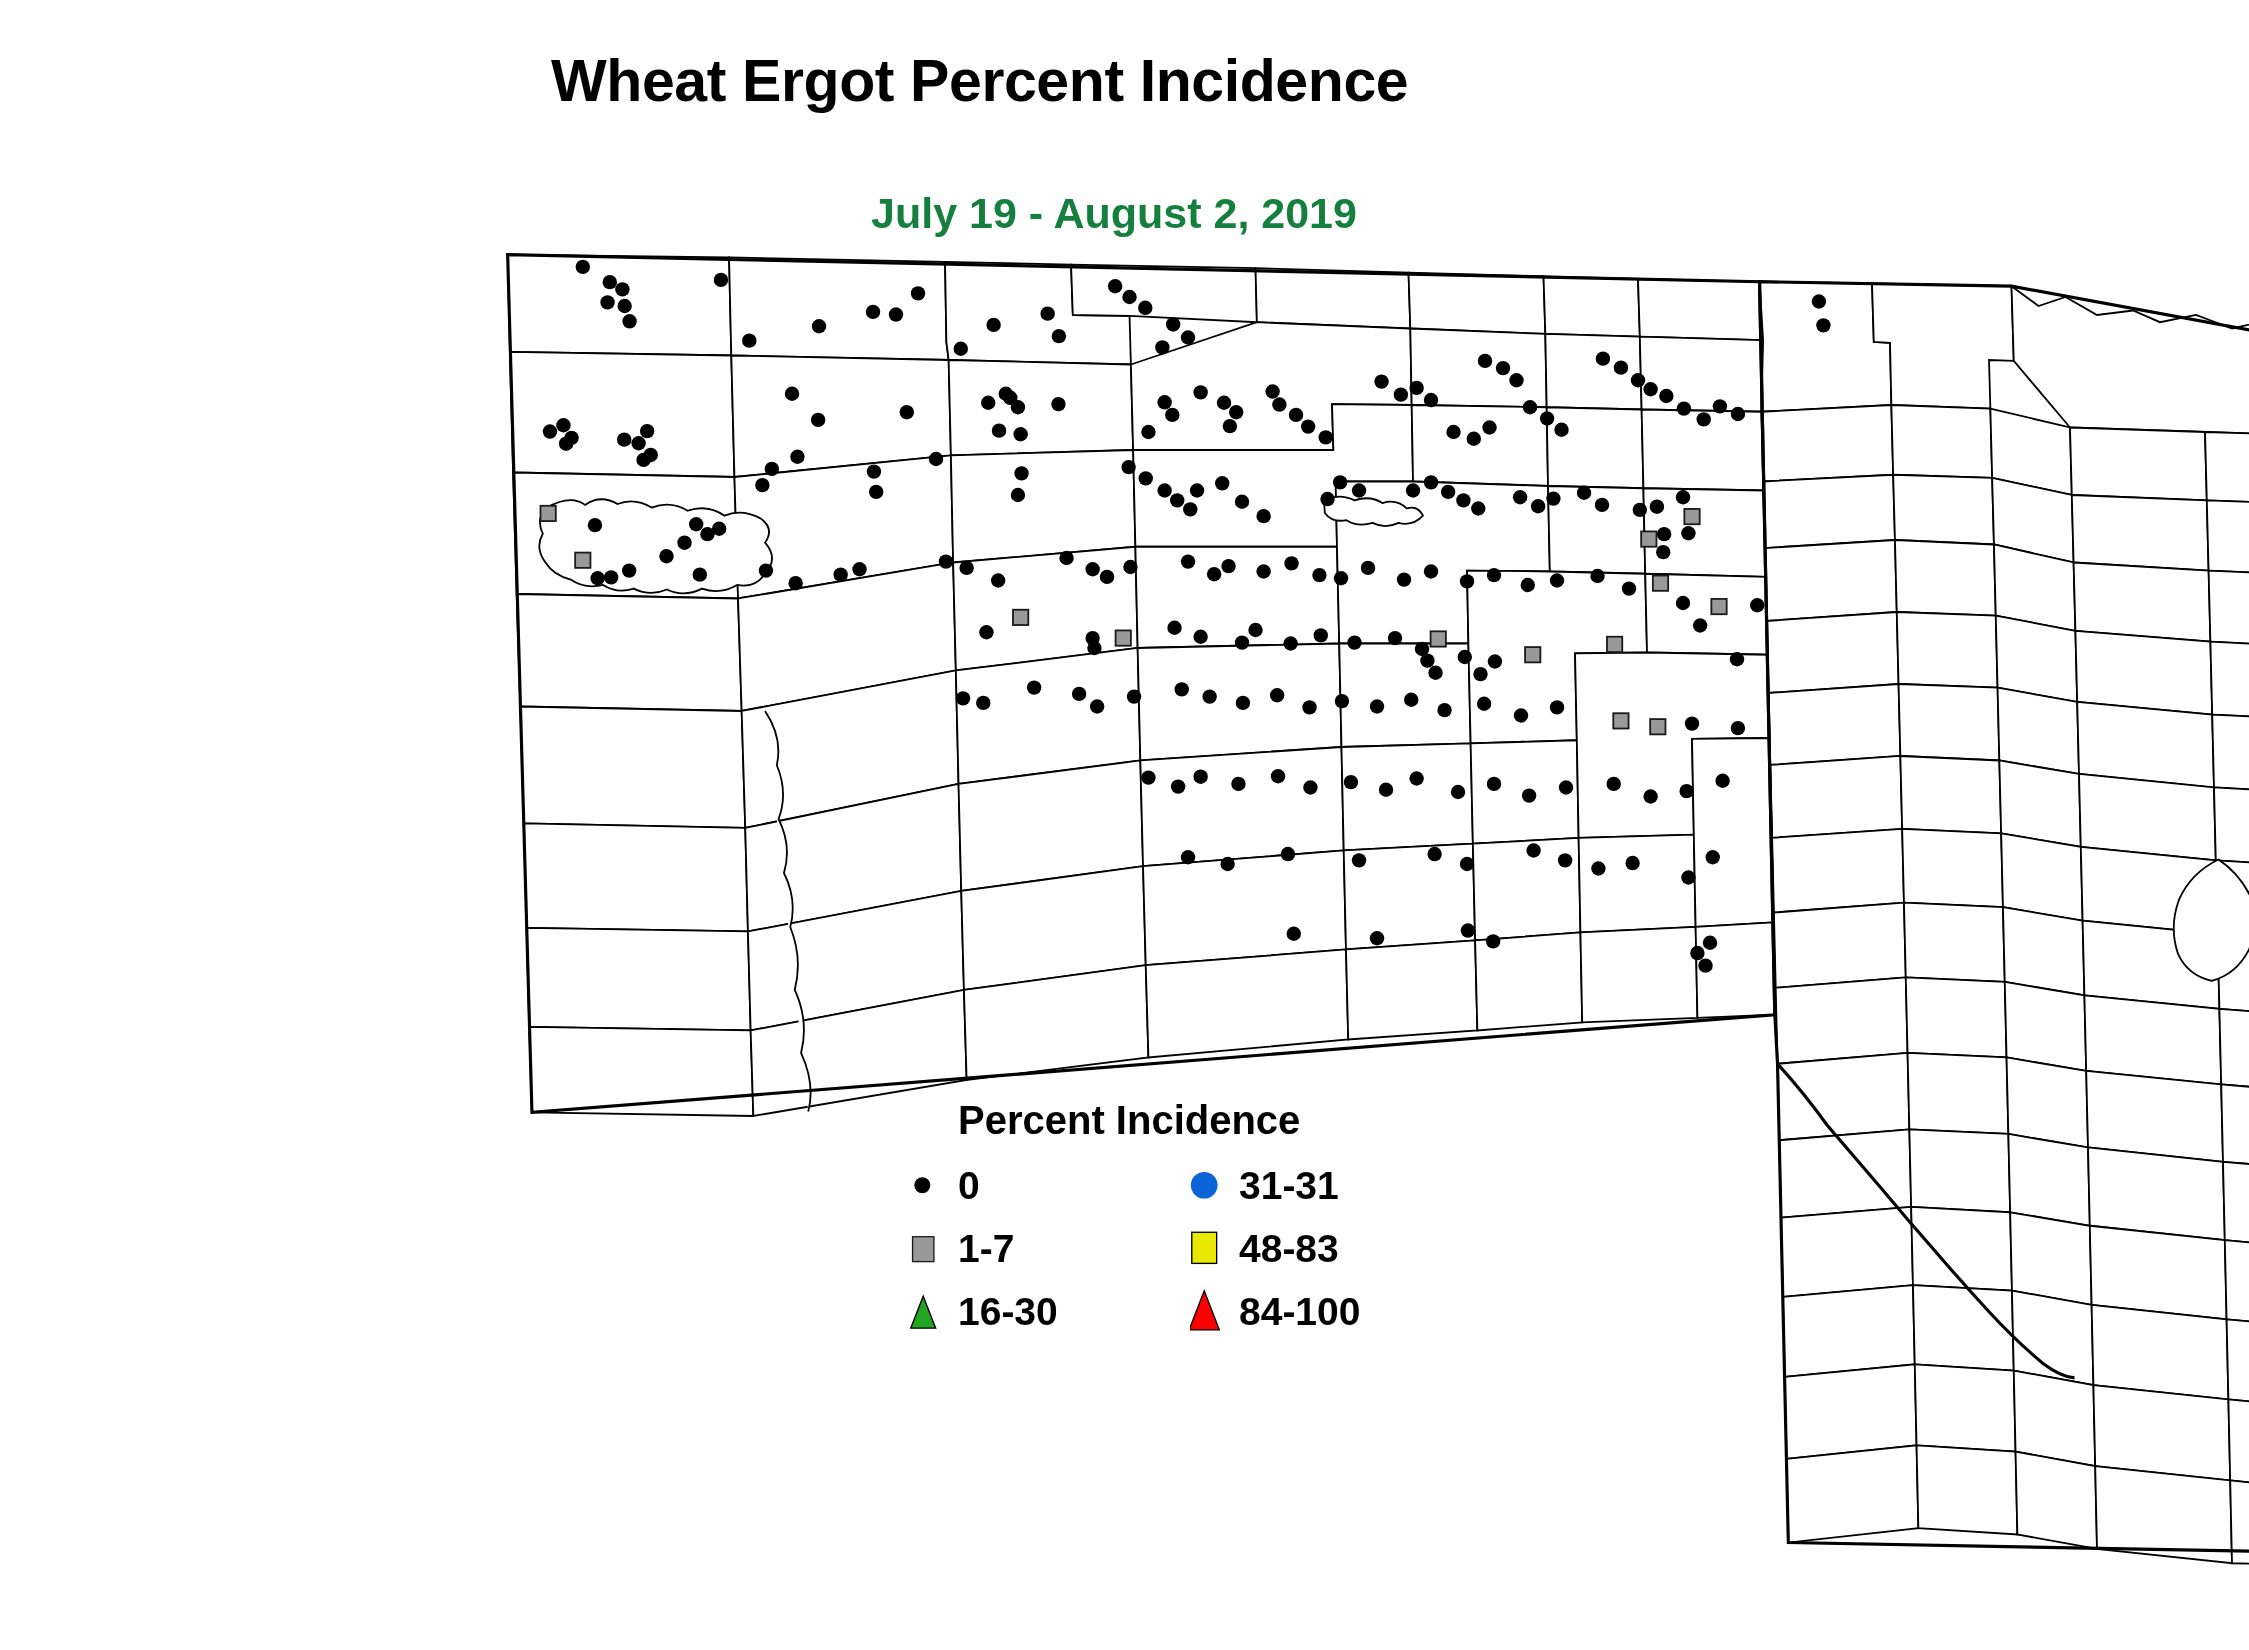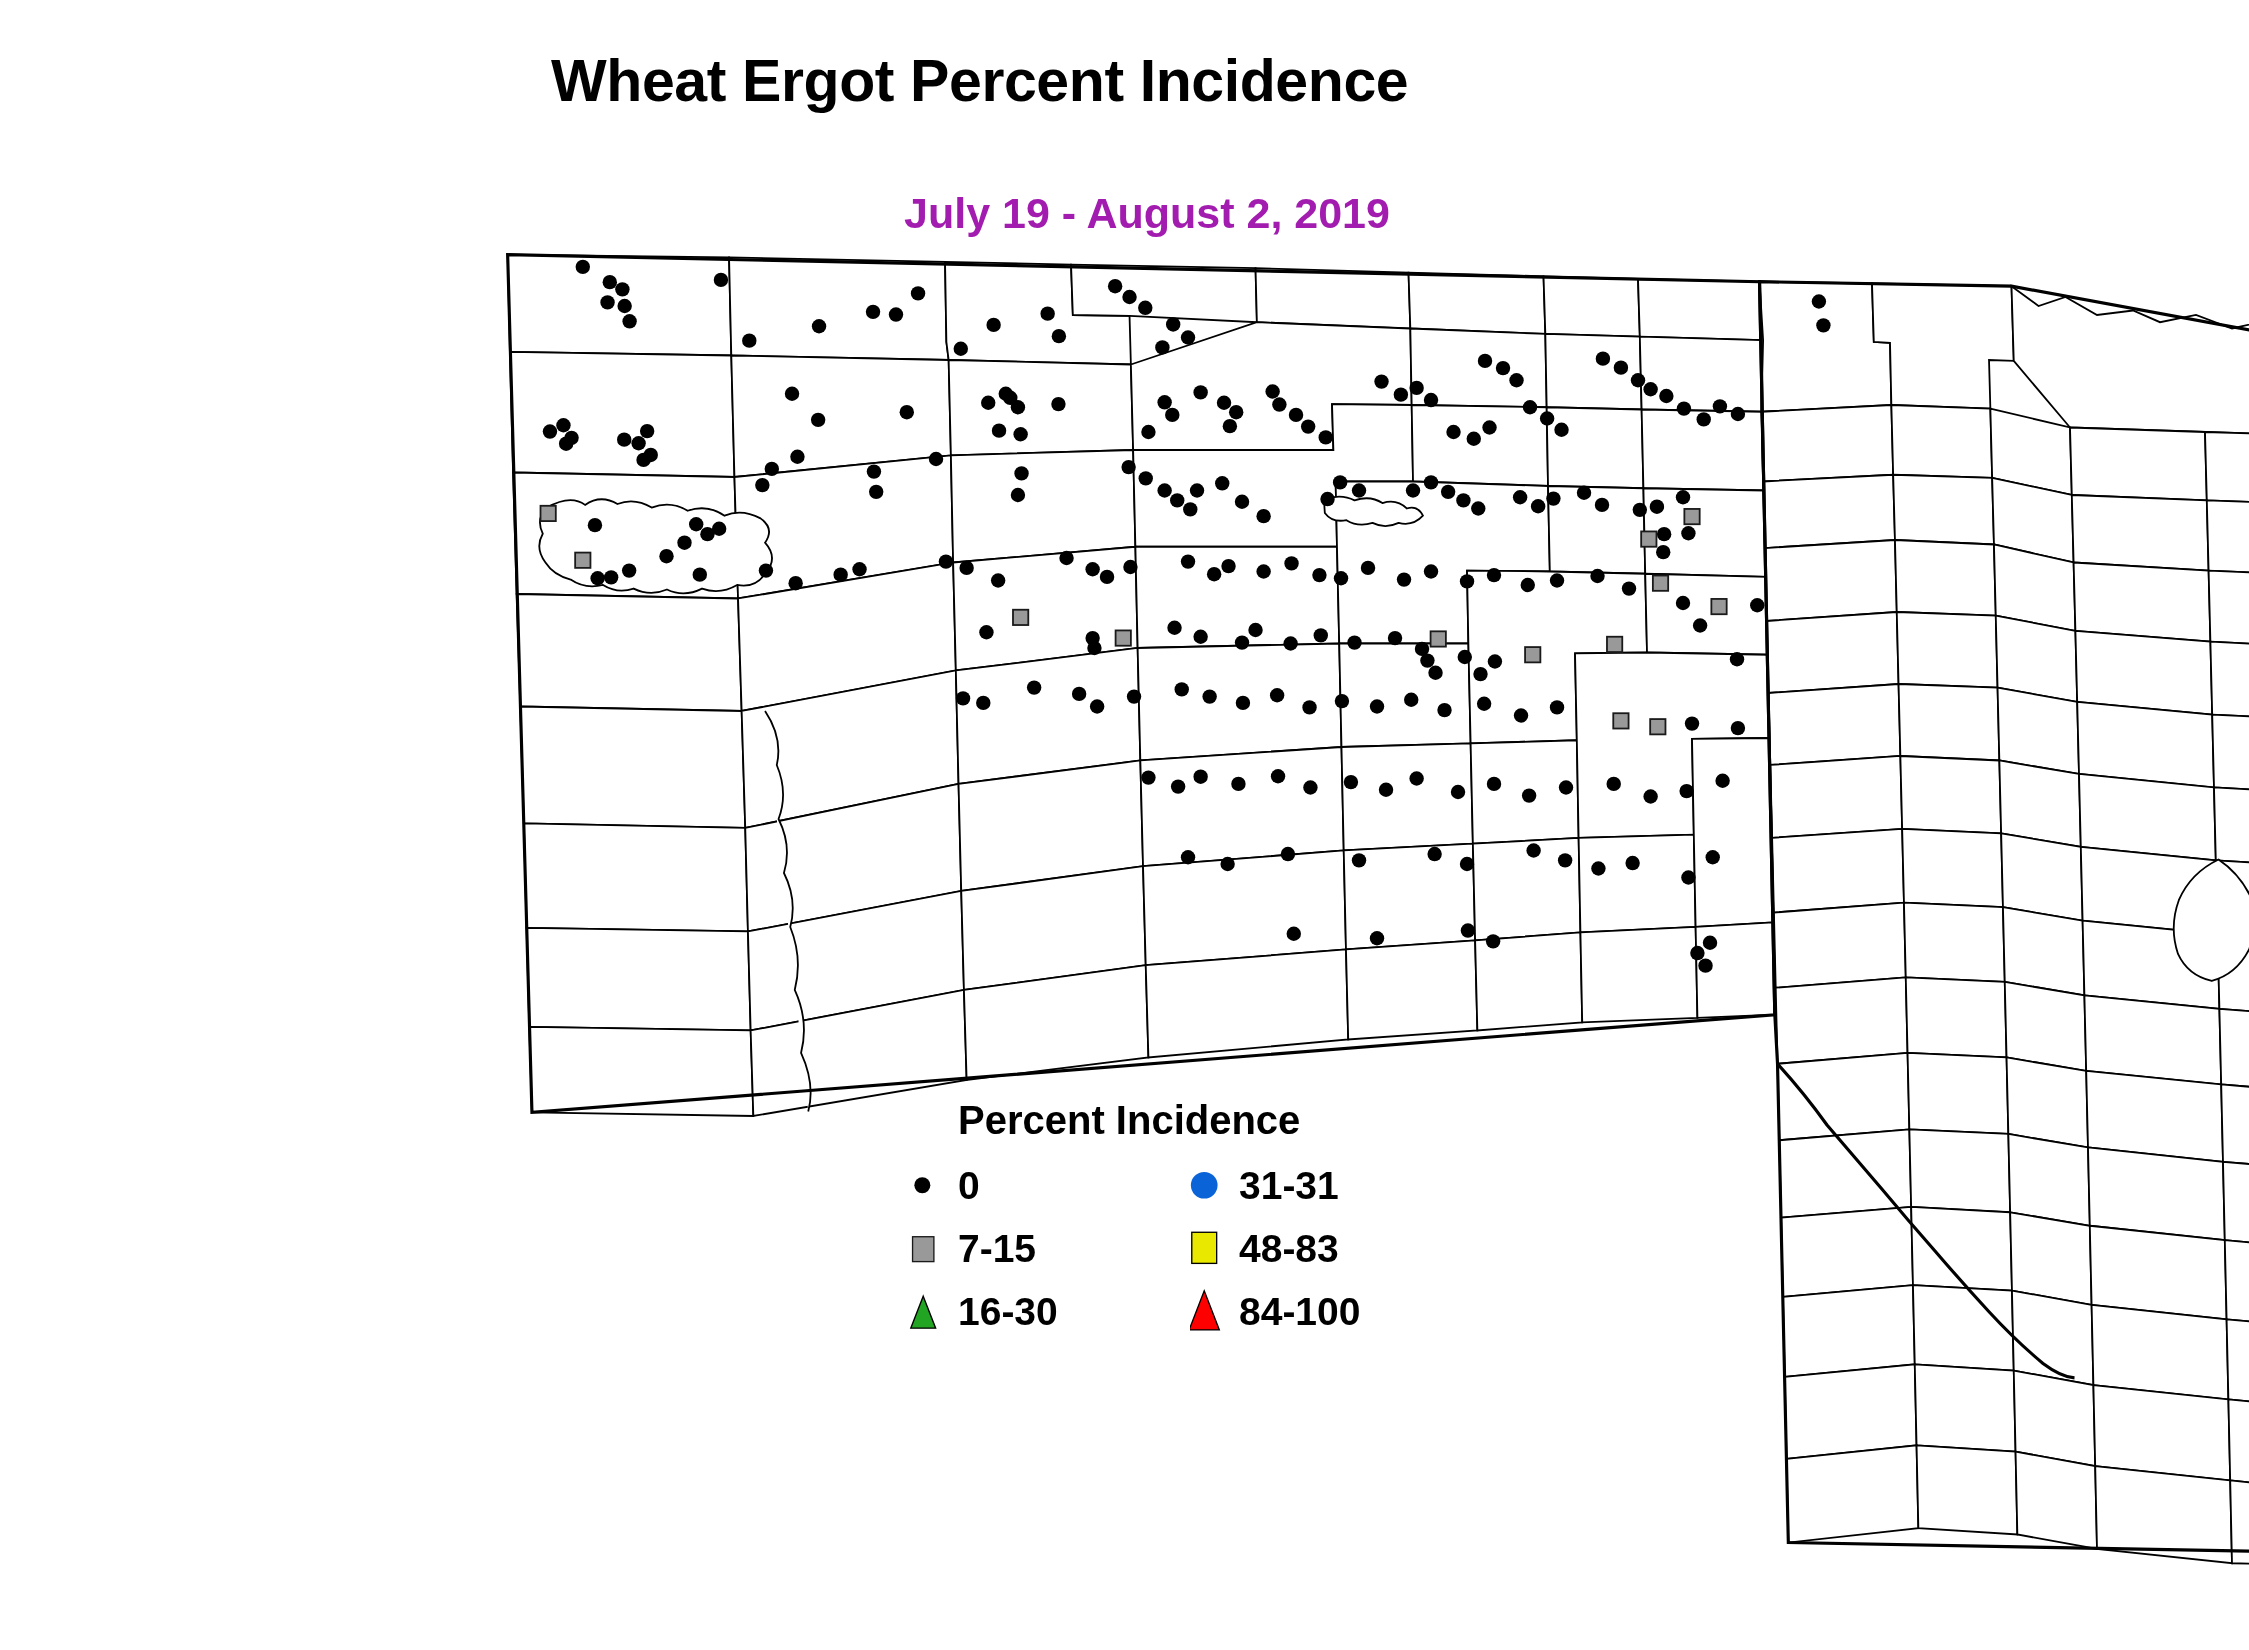--- a/index.html
+++ b/index.html
@@ -9,22 +9,22 @@
     background:#ffffff;
     font-family:"Liberation Sans", sans-serif;
     overflow:hidden;
   }
   #title{
     position:absolute;left:551px;top:47px;
     font-size:59px;font-weight:bold;color:#000;
     letter-spacing:-0.4px;white-space:nowrap;
   }
   #subtitle{
-    position:absolute;left:904px;top:189px;
-    font-size:43px;font-weight:bold;color:#a21caf;
+    position:absolute;left:871px;top:189px;
+    font-size:43px;font-weight:bold;color:#15803d;
     white-space:nowrap;
   }
   #mapsvg{position:absolute;left:0;top:0;width:3074px;height:1651px;}
   .cty{fill:#ffffff;stroke:#000000;stroke-width:4;}
   .stbd{fill:none;stroke:#000000;stroke-width:7;}
   .water{fill:#ffffff;stroke:#000000;stroke-width:4;}
   #legend{position:absolute;left:909px;top:1098px;width:540px;height:252px;}
   #legend-title{
     position:absolute;left:49px;top:0;
     font-size:40px;font-weight:bold;color:#000;white-space:nowrap;
@@ -567,21 +567,21 @@
       <svg class="lg-sym" viewBox="0 0 90 100">
         <circle cx="30" cy="54" r="18" fill="#000000"></circle>
       </svg>
       <span class="lg-lbl">0</span>
     </div>
 
     <div class="lg-item col-a row-2">
       <svg class="lg-sym" viewBox="0 0 90 100">
         <rect x="8" y="28" width="48" height="56" fill="#999999" stroke="#1a1a1a" stroke-width="3"></rect>
       </svg>
-      <span class="lg-lbl">7-15</span>
+      <span class="lg-lbl">1-7</span>
     </div>
 
     <div class="lg-item col-a row-3">
       <svg class="lg-sym" viewBox="0 0 90 100">
         <polygon points="32,20 60,92 4,92" fill="#22a522" stroke="#000000" stroke-width="3"></polygon>
       </svg>
       <span class="lg-lbl">16-30</span>
     </div>
 
     <div class="lg-item col-b row-1">

